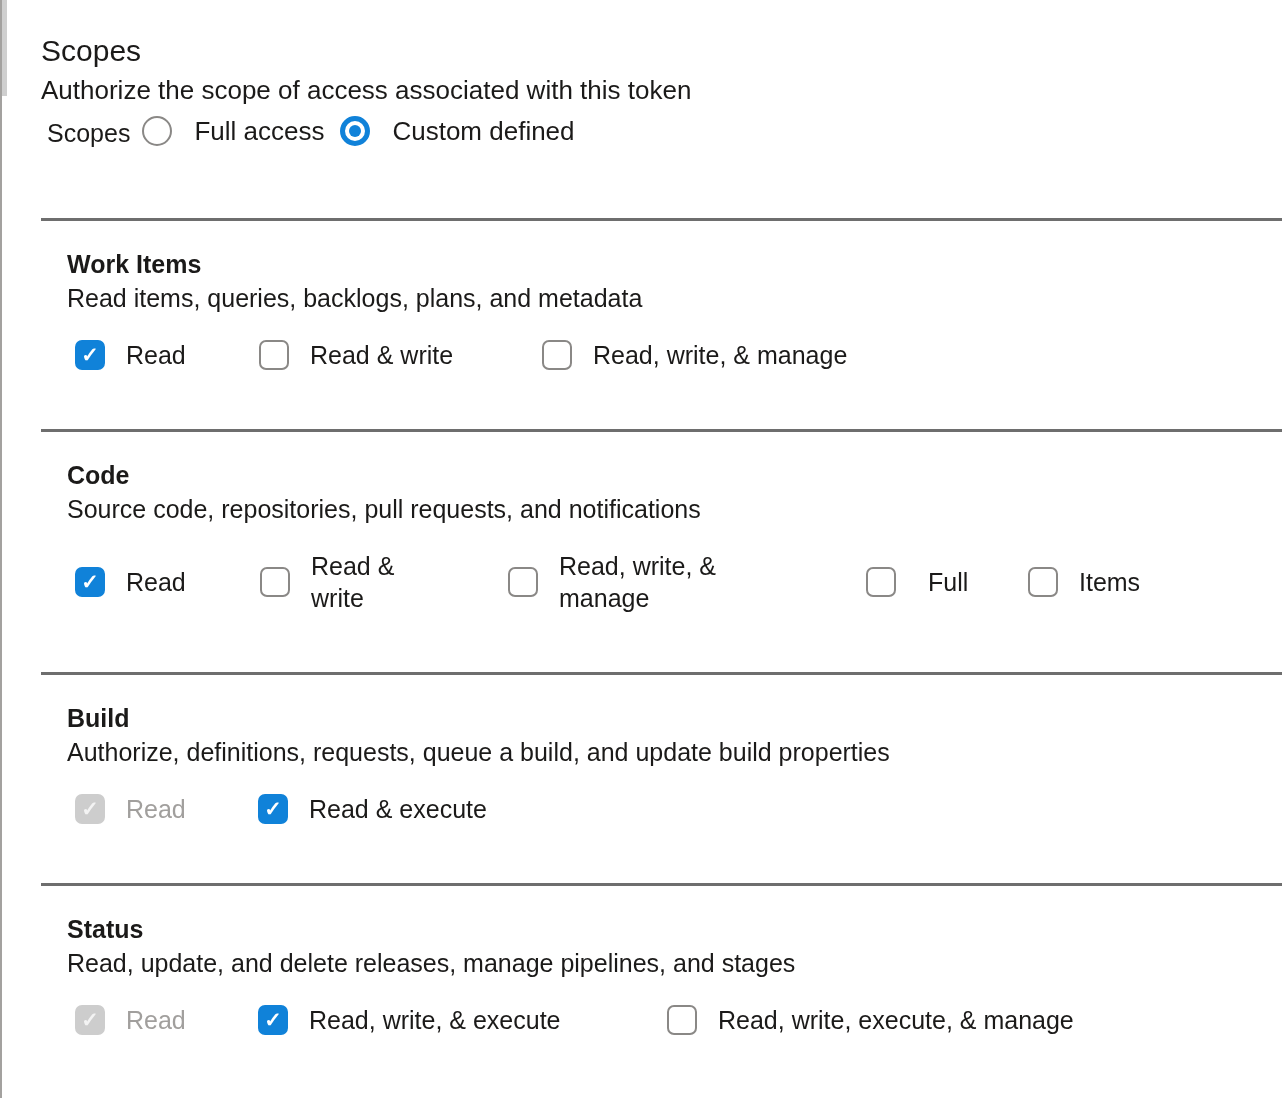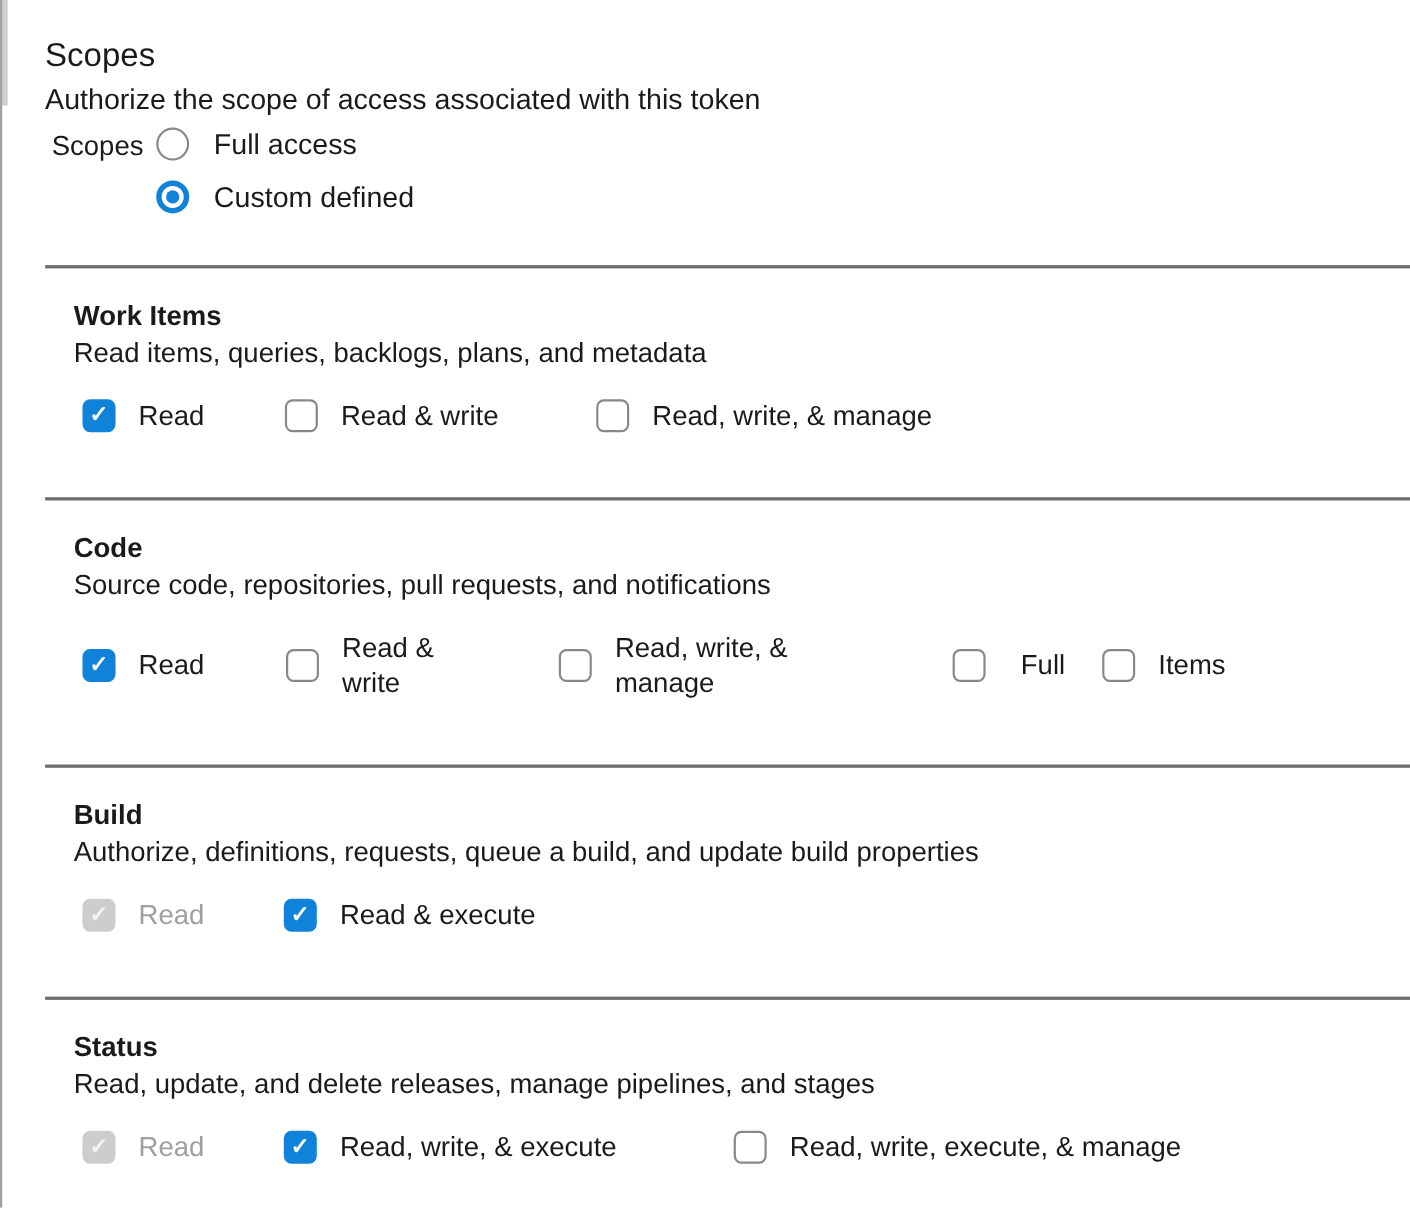--- a/index.html
+++ b/index.html
@@ -11,32 +11,32 @@
   .scroll-thumb{position:absolute;left:0;top:0;width:7px;height:96px;background:#cfcfcf;}
   .left-border{position:absolute;left:0;top:0;width:2px;height:1098px;background:#a3a19f;}
   .content{padding:33px 0 0 41px;}
 
   .page-title{font-size:30px;line-height:36px;font-weight:400;}
   .page-subtitle{font-size:26px;line-height:34px;margin-top:4px;}
 
   
   .radio-group{display:flex;align-items:flex-start;margin-top:8px;}
   .radio-caption{font-size:25px;line-height:30px;margin-left:6px;padding-top:3px;}
-  .radio-options{display:flex;flex-direction:column;gap:16px;margin-left:12px;}
+  .radio-options{display:flex;flex-direction:row;gap:16px;margin-left:12px;}
   .radio-option{display:flex;align-items:center;gap:22px;cursor:pointer;}
   .radio-circle{box-sizing:border-box;flex-shrink:0;width:30px;height:30px;border-radius:50%;
     border:2px solid #8a8886;background:#fff;display:flex;align-items:center;justify-content:center;}
   .radio-option.selected .radio-circle{border:5px solid var(--accent);}
   .radio-dot{width:12px;height:12px;border-radius:50%;background:transparent;}
   .radio-option.selected .radio-dot{background:var(--accent);}
   .radio-opt-label{font-size:26px;line-height:32px;}
 
   
   .scope-section{border-top:3px solid #6e6e6e;margin-top:4px;padding:26px 0 54px 26px;}
-  .scope-section:first-of-type{margin-top:46px;}
+  .scope-section:first-of-type{margin-top:70px;}
   .section-heading{font-size:25px;line-height:34px;font-weight:700;}
   .section-desc{font-size:25px;line-height:34px;}
   .options-row{display:flex;align-items:center;margin:24px 0 0 8px;}
   .option{display:flex;align-items:center;gap:21px;cursor:pointer;}
   .checkbox{box-sizing:border-box;flex-shrink:0;width:30px;height:30px;border-radius:7px;
     border:2px solid #8a8886;background:#fff;display:flex;align-items:center;justify-content:center;}
   .check-icon{visibility:hidden;color:#ffffff;font-size:21px;font-weight:700;line-height:1;transform:translateY(-1px);}
   .option.checked .checkbox{background:var(--accent);border-color:var(--accent);}
   .option.checked .check-icon{visibility:visible;}
   .option.disabled .checkbox{background:#cdcdcd;border-color:#cdcdcd;}
@@ -45,21 +45,21 @@
   .opt-label{font-size:25px;line-height:32px;}
 
   
   .sec-0 .option:nth-child(1){width:184px;}
   .sec-0 .option:nth-child(2){width:283px;}
   .sec-1 .option:nth-child(1){width:185px;}
   .sec-1 .option:nth-child(2){width:248px;}
   .sec-1 .option:nth-child(2) .opt-label{max-width:104px;}
   .sec-1 .option:nth-child(3){width:358px;}
   .sec-1 .option:nth-child(3) .opt-label{max-width:200px;}
-  .sec-1 .option:nth-child(4){width:136px;gap:32px;}
+  .sec-1 .option:nth-child(4){width:162px;gap:32px;}
   .sec-2 .option:nth-child(1){width:183px;}
   .sec-3 .option:nth-child(1){width:183px;}
   .sec-3 .option:nth-child(2){width:409px;}
 </style>
 </head>
 <body style="--accent: #1082d9;">
 
 <div class="scroll-thumb"></div>
 <div class="left-border"></div>
 

